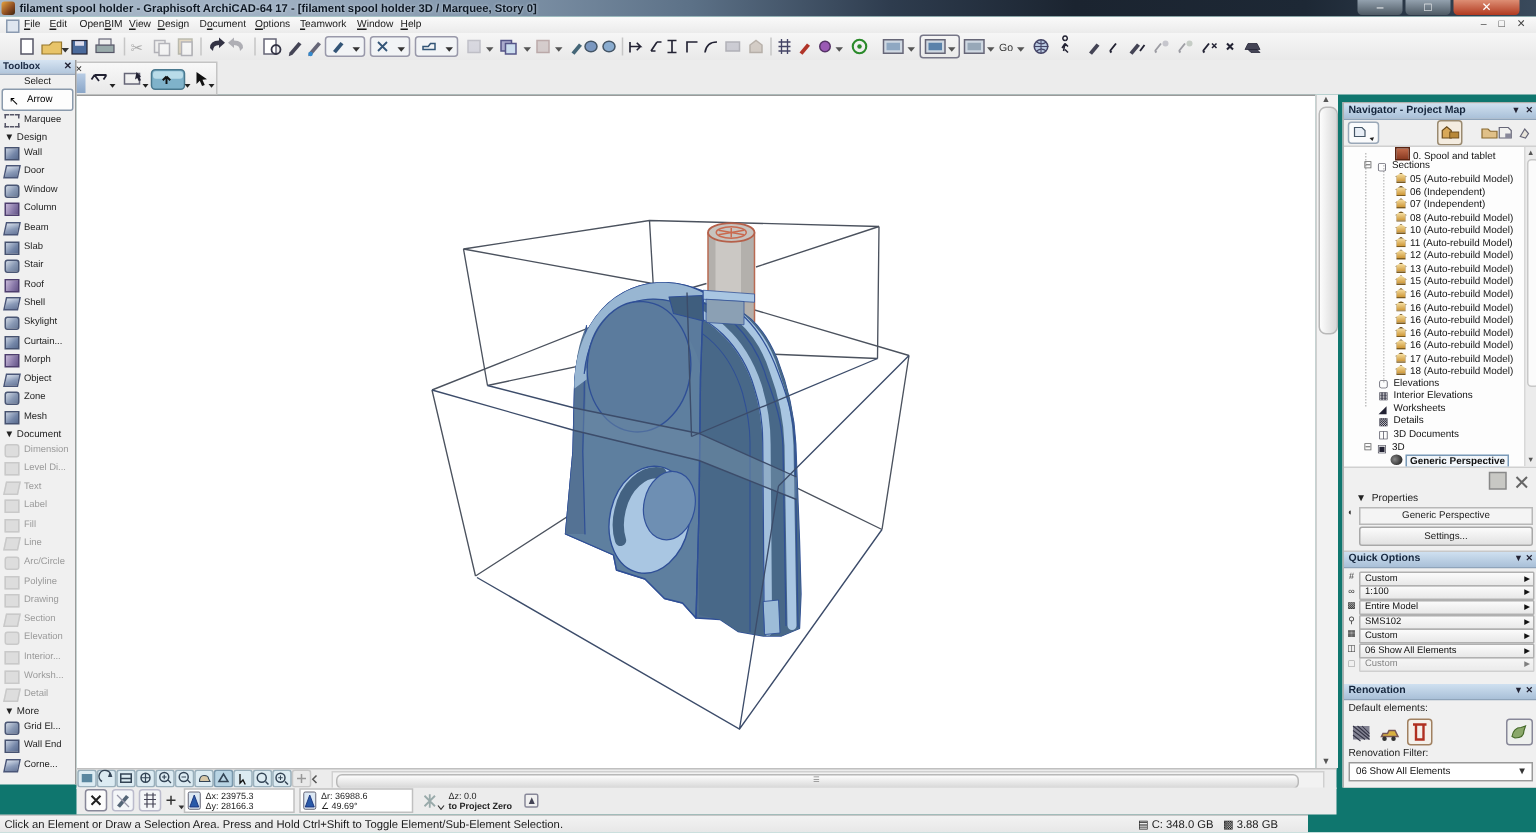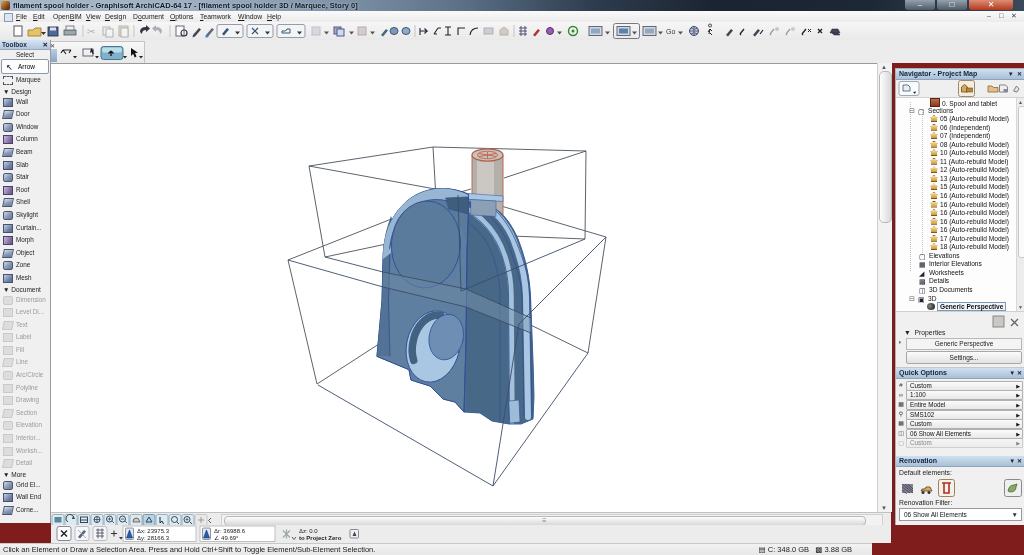--- a/index.html
+++ b/index.html
@@ -1,17 +1,17 @@
 <!DOCTYPE html>
 <html><head>
 <meta charset="utf-8">
 <style>
 html,body{margin:0;padding:0;}
 #root{position:relative;width:1024px;height:555px;overflow:hidden;
-  font-family:"Liberation Sans",sans-serif;background:#7f1d1d;}
+  font-family:"Liberation Sans",sans-serif;background:#0f766e;}
 .abs{position:absolute;}
 
 #titlebar{left:0;top:0;width:1024px;height:11px;
   background:linear-gradient(to right,#a8b8c8 0%,#9fb0c2 18%,#8195aa 32%,#5c7187 45%,#2e3c4e 58%,#1b2430 70%,#1d2835 85%,#3a4a5c 100%);}
 #titlebar .ttxt{position:absolute;left:13px;top:1px;font-size:7.5px;color:#0e1824;white-space:nowrap;font-weight:bold;text-shadow:0 0 2px #cfdae6;}
 #appicon{position:absolute;left:1px;top:1px;width:9px;height:9px;background:linear-gradient(135deg,#e8a33d 0%,#8a4a20 60%,#3a2410 100%);border-radius:2px;}
 .winbtn{position:absolute;top:0;height:10px;width:30px;border-radius:0 0 3px 3px;}
 #btnmin{left:905px;background:linear-gradient(#93a1ae,#4e5a64);}
 #btnmax{left:937px;background:linear-gradient(#93a1ae,#4e5a64);}
 #btncls{left:969px;width:44px;background:linear-gradient(#dd8e74,#b13a20);}

